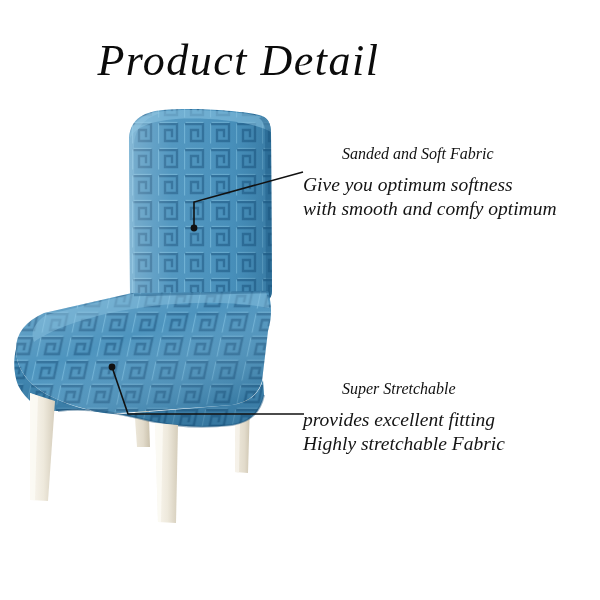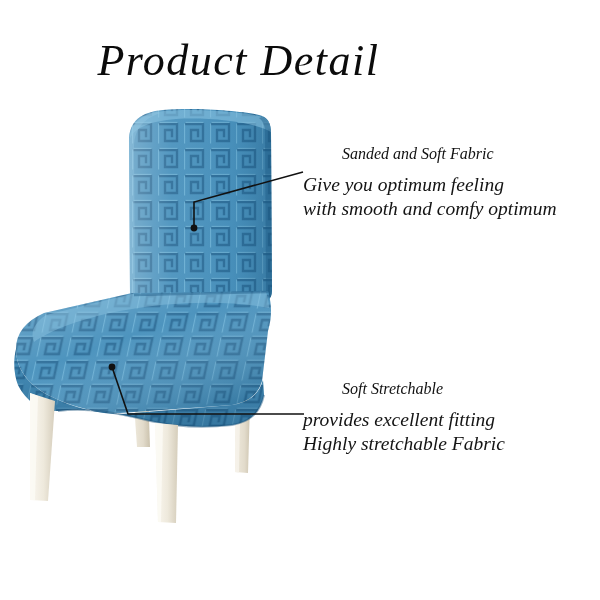--- a/index.html
+++ b/index.html
@@ -245,26 +245,26 @@
 
     <g>
       <path d="M112 367 L128 414 L304 414" stroke="#111111" stroke-width="1.6" fill="none"></path>
       <circle cx="112" cy="367" r="3.4" fill="#111111"></circle>
     </g>
   </svg>
 
   <div class="callout" id="callout-1">
     <div class="callout-title">Sanded and Soft Fabric</div>
     <div class="callout-body">
-      <div>Give you optimum feeling</div>
+      <div>Give you optimum softness</div>
       <div>with smooth and comfy optimum</div>
     </div>
   </div>
 
   <div class="callout" id="callout-2">
-    <div class="callout-title">Soft Stretchable</div>
+    <div class="callout-title">Super Stretchable</div>
     <div class="callout-body">
       <div>provides excellent fitting</div>
       <div>Highly stretchable Fabric</div>
     </div>
   </div>
 
 </div>
 
 </body></html>

